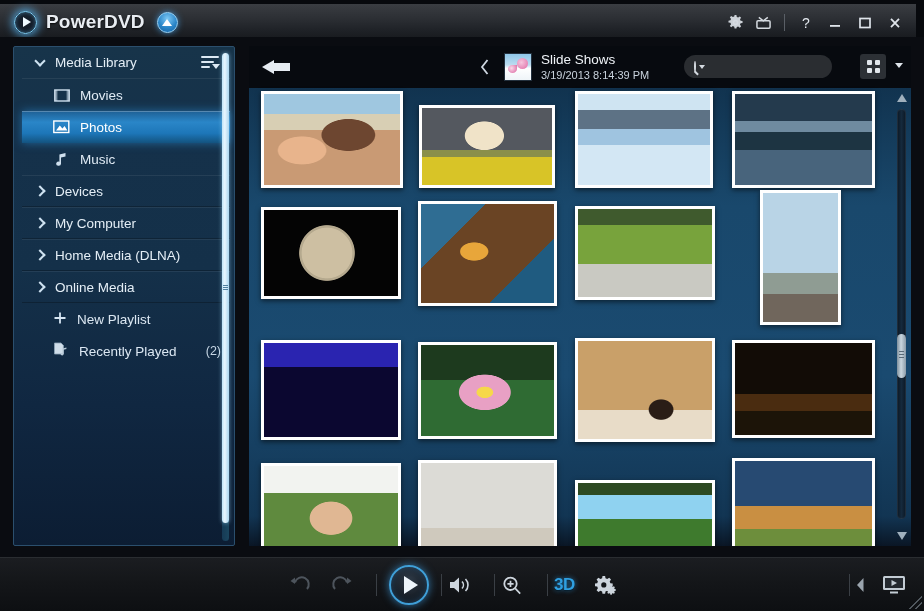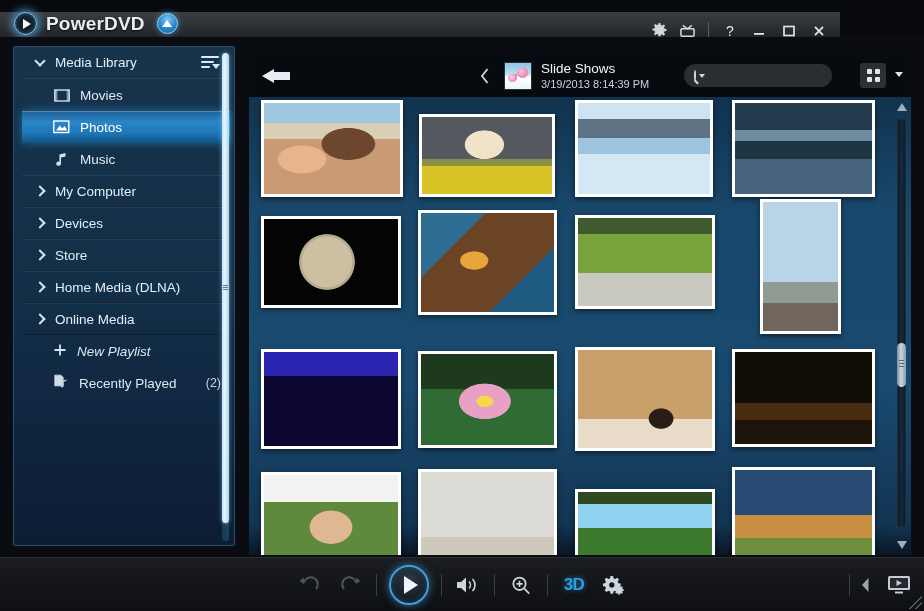--- a/index.html
+++ b/index.html
@@ -10,24 +10,24 @@
     -webkit-font-smoothing:antialiased;
   }
   #app {
     position:relative; width:924px; height:611px;
     background:#07090d;
     overflow:hidden;
   }
 
   
   .titlebar {
-    position:absolute; left:0; top:12px; width:840px; height:37px;
+    position:absolute; left:0; top:4px; width:916px; height:37px;
     background:linear-gradient(to bottom,#3a3d42 0%,#2c2f34 40%,#1e2126 75%,#17191d 100%);
     border-bottom:1px solid #0b0d10;
-    display:flex; align-items:flex-start;
+    display:flex; align-items:center;
   }
   .logo-wrap { display:flex; align-items:center; margin-left:14px; gap:9px; }
   .logo-orb {
     width:23px; height:23px; border-radius:50%;
     background:radial-gradient(circle at 50% 45%, #1a2430 0%, #0d1420 60%, #060a10 100%);
     border:1.5px solid #7fd4ff;
     box-shadow:0 0 9px 2px rgba(90,190,255,.75), inset 0 0 5px rgba(120,210,255,.5);
     display:flex; align-items:center; justify-content:center;
   }
   .logo-orb .tri {
@@ -119,41 +119,41 @@
     height:32px;display:flex;align-items:center;gap:9px;padding-left:13px;
     color:#e4eef6;font-size:13.5px;
     border-top:1px solid rgba(255,255,255,.07);
     border-bottom:1px solid rgba(0,0,0,.25);
   }
   .sb-pl {
     height:32px;display:flex;align-items:center;gap:10px;padding-left:31px;
     color:#dbe7f2;font-size:13.5px;
   }
   .sb-pl .cnt { margin-left:auto; padding-right:9px; color:#c6d6e4; font-size:12.5px; }
-  .sb-pl .lbl.italic { font-style:italic; }
+  .sb-pl .lbl.italic { }
   .sb-pl .lbl.clip { max-width:104px; overflow:hidden; white-space:nowrap; }
   .sb-scrollbar {
     position:absolute; right:5px; top:6px; width:7px; height:488px;
     background:linear-gradient(to right,#163a55,#1b465f);
     border-radius:4px;
   }
   .sb-thumb {
     position:absolute; left:0; top:0; width:7px; height:470px;
     background:linear-gradient(to right,#bfe3f7,#e8f6ff 40%,#a9d5ef);
     border-radius:4px;
     box-shadow:0 0 4px rgba(160,220,255,.6);
   }
   .sb-thumb::after {
     content:''; position:absolute; left:1px; top:232px; width:5px; height:6px;
     background:repeating-linear-gradient(to bottom,#4f7f9e 0 1px,transparent 1px 2px);
   }
 
   
   .content {
-    position:absolute; left:249px; top:18px; width:662px; height:500px;
+    position:absolute; left:249px; top:9px; width:662px; height:500px;
     background:linear-gradient(to bottom,#0a0d12 0%,#0a0d12 40px,#123048 42px,#184466 140px,#1a4a70 300px,#123category 100%);
     background:linear-gradient(to bottom,#090c11 0%,#090c11 39px,#11334f 41px,#19486c 160px,#1a4a70 330px,#123553 470px,#0a1625 100%);
     overflow:hidden;
   }
   .cnt-header {
     position:absolute;left:0;top:0;width:662px;height:42px;
     background:#070a0f;
     display:flex;align-items:center;
   }
   .back-arrow {
@@ -250,21 +250,21 @@
   .bottombar {
     position:absolute;left:0;bottom:0;width:924px;height:54px;
     background:linear-gradient(to bottom,#1b1d21 0%,#141619 45%,#0d0f12 100%);
     border-top:1px solid #2a2d31;
   }
   .bb-center {
     position:absolute;left:50%;top:0;height:54px;transform:translateX(-50%);
     display:flex;align-items:center;gap:0;
   }
   .bb-btn {
-    width:40px;height:54px;display:flex;align-items:center;justify-content:center;
+    width:40px;height:54px;display:flex;align-items:center;
     color:#c8d0d8;
   }
   .bb-dim { color:#4a5158; }
   .bb-vsep { width:1px;height:22px;background:#3a3f45;margin:0 6px; }
   .play-btn {
     width:40px;height:40px;border-radius:50%;margin:0 6px;
     background:radial-gradient(circle at 50% 35%,#2e3a47 0%,#161c24 65%,#0c1016 100%);
     border:2px solid #3f9fd8;
     box-shadow:0 0 9px rgba(60,150,215,.75), inset 0 0 7px rgba(60,150,215,.35);
     display:flex;align-items:center;justify-content:center;
@@ -384,29 +384,25 @@
           <span class="ico">
             <svg width="15" height="14" viewBox="0 0 15 14">
               <path d="M11.5 1 5.4 2.6v7.1a2.4 2.1 0 1 0 1.6 2v-6.1l4.5-1.2z" fill="#cfe0ee"></path>
             </svg>
           </span>
           <span>Music</span>
         </div>
 
         <div class="sb-sect">
           <span class="chev"></span>
-          <span>My Computer</span>
+          <span>Devices</span>
         </div>
         <div class="sb-sect">
           <span class="chev"></span>
-          <span>Devices</span>
-        </div>
-        <div class="sb-sect">
-          <span class="chev"></span>
-          <span>Store</span>
+          <span>My Computer</span>
         </div>
         <div class="sb-sect">
           <span class="chev"></span>
           <span>Home Media (DLNA)</span>
         </div>
         <div class="sb-sect">
           <span class="chev"></span>
           <span>Online Media</span>
         </div>
 

